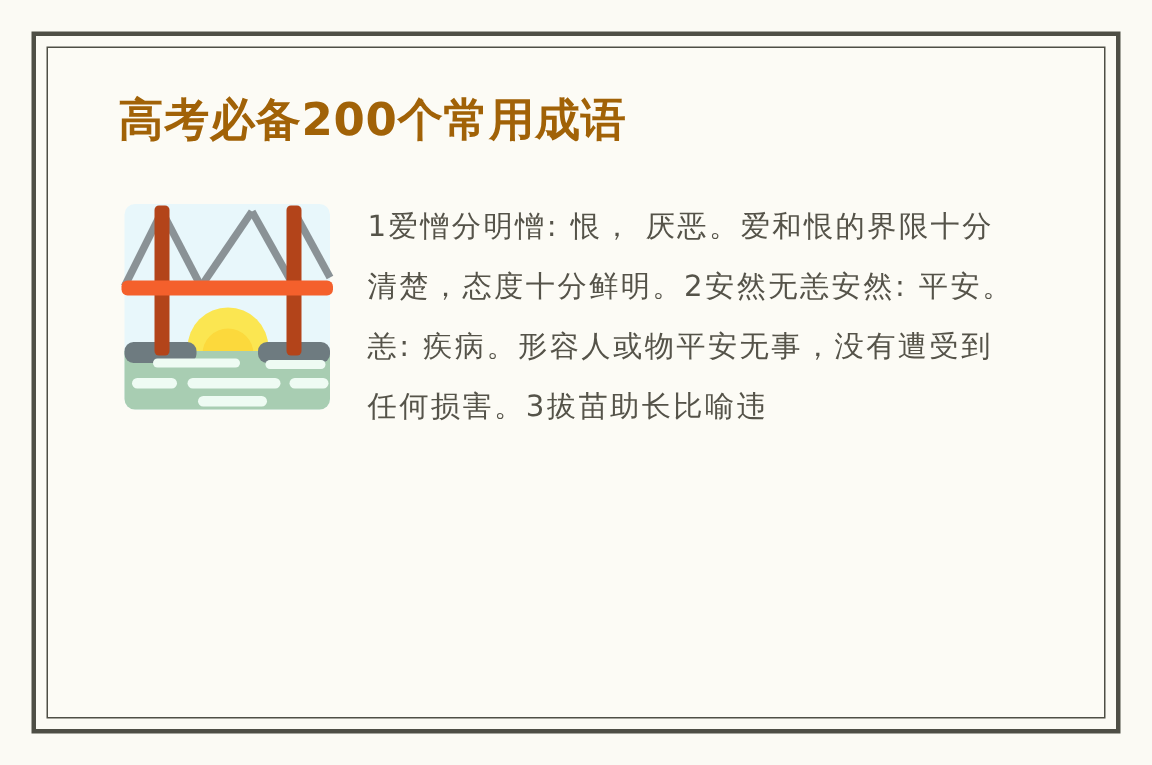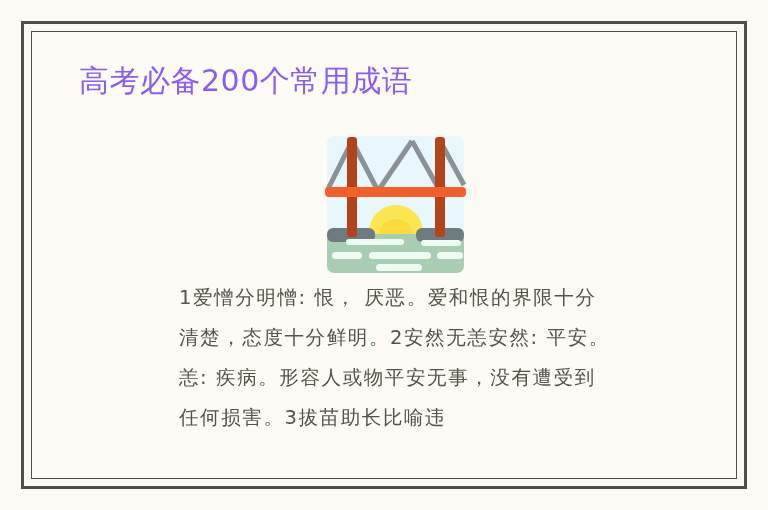--- a/index.html
+++ b/index.html
@@ -50,33 +50,32 @@
     right: 31px;
     bottom: 31px;
     box-sizing: border-box;
     padding: 22px 26px 0 26px;
   }
 
   .title {
     font-family: "DejaVu Sans", "Liberation Sans", sans-serif;
     font-size: 30px;
     line-height: 40px;
-    color: #8b5cf6;
+    color: #a16207;
     letter-spacing: 0.5px;
-    font-weight: 400;
+    font-weight: 700;
     margin: 0 0 0 22px;
     padding-top: 8px;
     white-space: nowrap;
   }
 
   .body-row {
     display: flex;
-    align-items: center;
+    align-items: flex-start;
     margin-top: 28px;
-    flex-direction: column;
   }
 
   
   .illustration {
     flex: 0 0 auto;
     width: 143px;
     height: 143px;
     margin-left: 23px;
     margin-top: 4px;
   }

